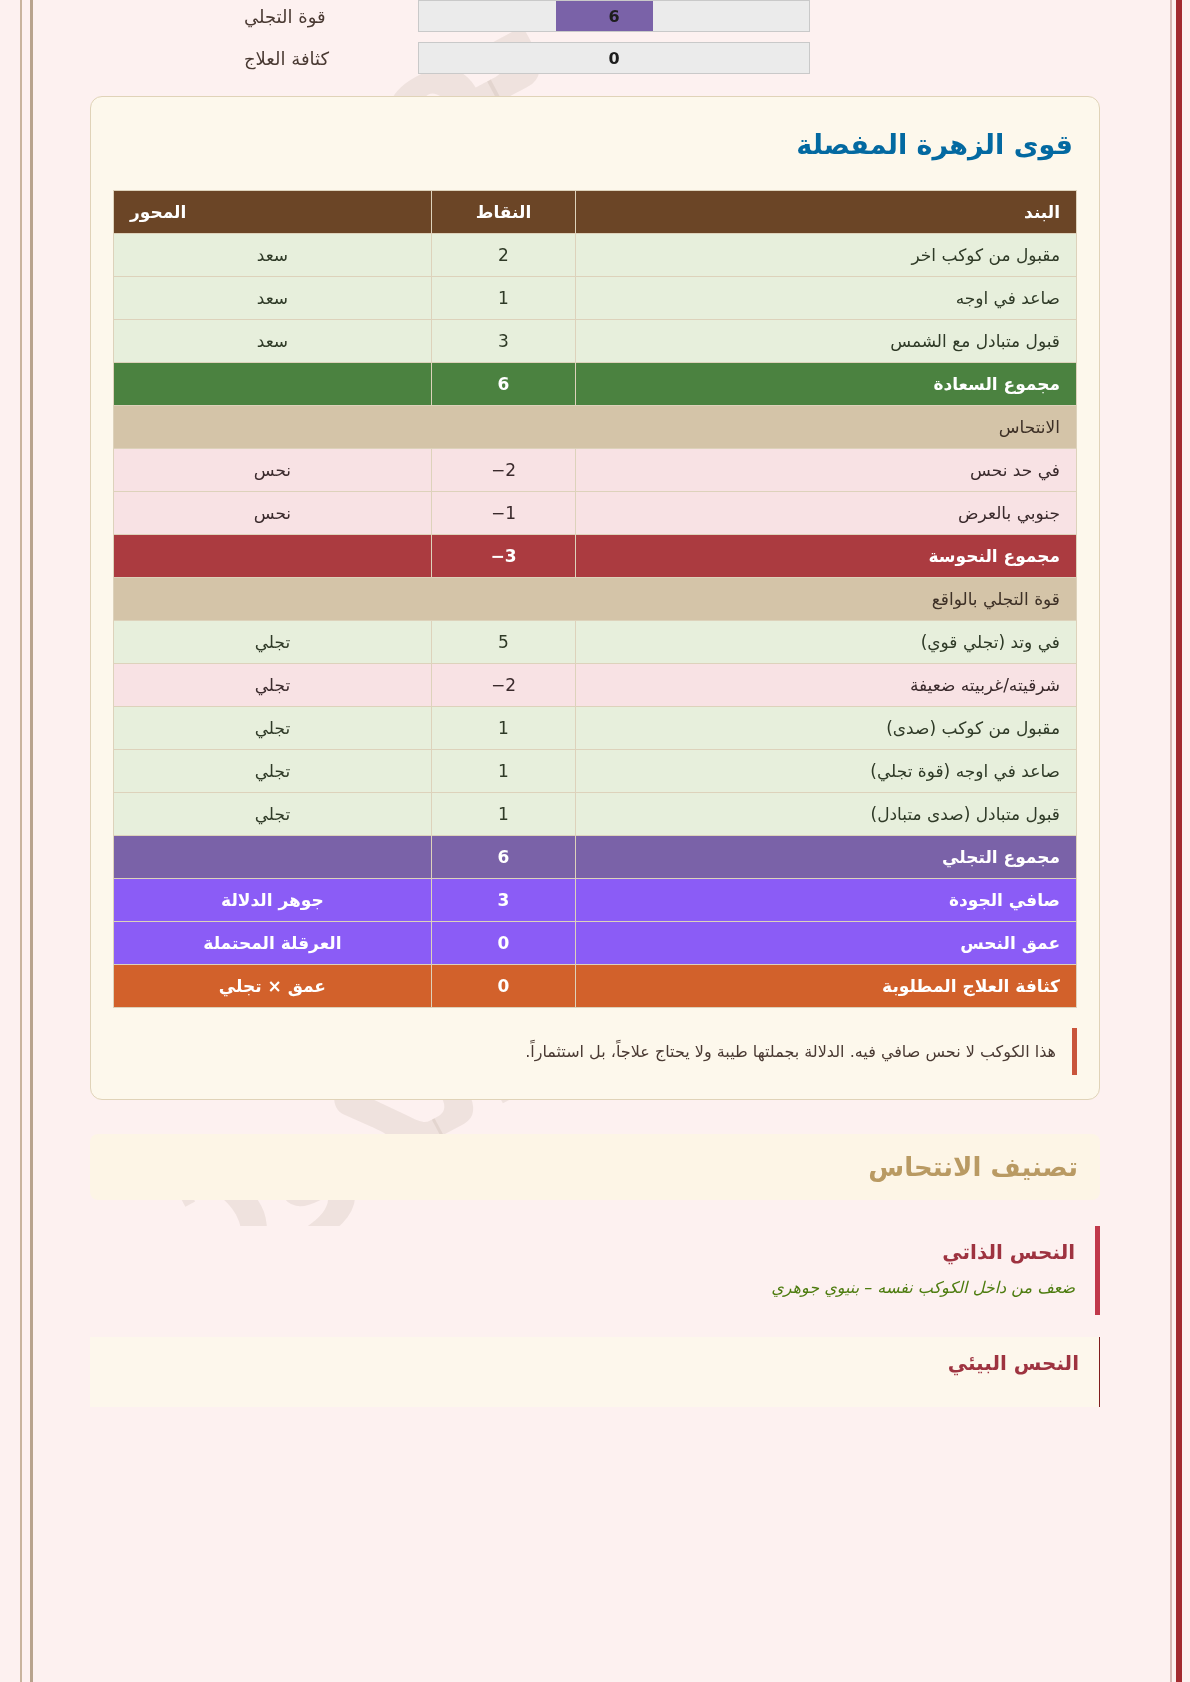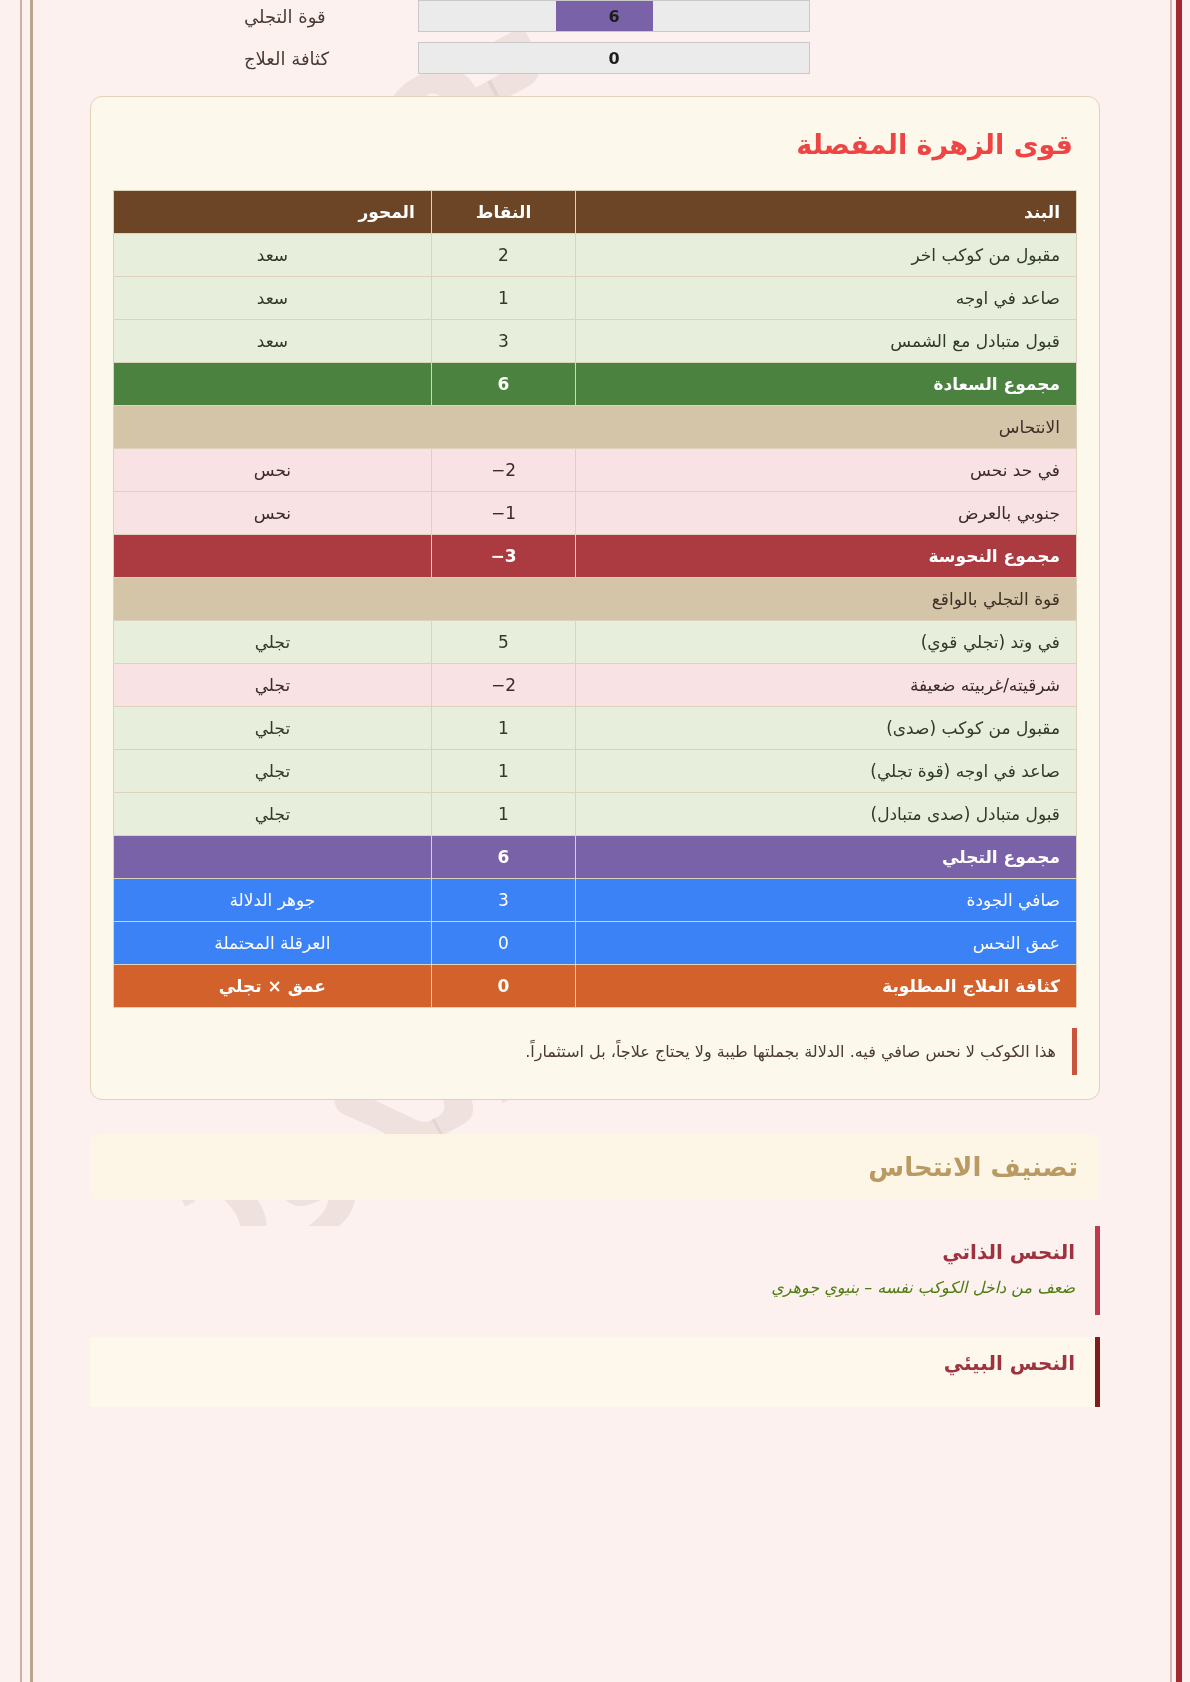--- a/index.html
+++ b/index.html
@@ -115,21 +115,21 @@
 
   
   .card {
     margin-top: 22px;
     background: #fdf8ec;
     border: 1px solid #e0d3b8;
     border-radius: 12px;
     padding: 26px 22px 24px 22px;
   }
   .card-title {
-    color: #ef4444;
+    color: #0369a1;
     font-size: 27px;
     font-weight: bold;
     margin: 6px 4px 30px 4px;
     text-align: right;
   }
 
   table.powers {
     width: 100%;
     border-collapse: collapse;
     table-layout: fixed;
@@ -140,39 +140,39 @@
     border: 1px solid #ddd2bb;
   }
   table.powers thead th {
     background: #6b4526;
     color: #ffffff;
     font-weight: bold;
     font-size: 17px;
   }
   th.c-item   { text-align: right; width: 52%; }
   th.c-points { text-align: center; width: 15%; }
-  th.c-axis   { text-align: right; width: 33%; }
+  th.c-axis   { text-align: left; width: 33%; }
 
   td.c-item   { text-align: right; }
   td.c-points { text-align: center; }
   td.c-axis   { text-align: center; }
 
   tr.section td {
     background: #d4c4a8;
     color: #3d3026;
     font-weight: normal;
     text-align: right;
   }
   tr.pos td { background: #e7efdc; color: #2f3a27; }
   tr.neg td { background: #f8e2e4; color: #3a2a2c; }
 
   tr.total-pos td { background: #4b8240; color: #fff; font-weight: bold; }
   tr.total-neg td { background: #ab3b40; color: #fff; font-weight: bold; }
   tr.total-man td { background: #7a62a8; color: #fff; font-weight: bold; }
-  tr.dark td      { background: #3b82f6; color: #fff; font-weight: normal; }
+  tr.dark td      { background: #8b5cf6; color: #fff; font-weight: bold; }
   tr.accent td    { background: #d2612b; color: #fff; font-weight: bold; }
 
   .note {
     margin-top: 20px;
     border-right: 5px solid #c9553c;
     background: #fdf8ec;
     padding: 10px 16px 10px 10px;
     color: #4a3a33;
     font-size: 16px;
     text-align: right;
@@ -192,21 +192,21 @@
   }
   .cls-card {
     margin-top: 26px;
     background: #fdf1f0;
     border-right: 5px solid #c0394b;
     padding: 14px 20px 18px 14px;
   }
   .cls-card.env {
     margin-top: 22px;
     background: #fdf7ec;
-    border-right: 5px solid #7f1d1d;
+    border-right: 1px solid #7f1d1d;
   }
   .cls-title {
     color: #9e3340;
     font-size: 20px;
     font-weight: bold;
     margin-bottom: 14px;
     text-align: right;
   }
   .cls-card.env .cls-title { color: #9e3340; }
   .cls-value {

